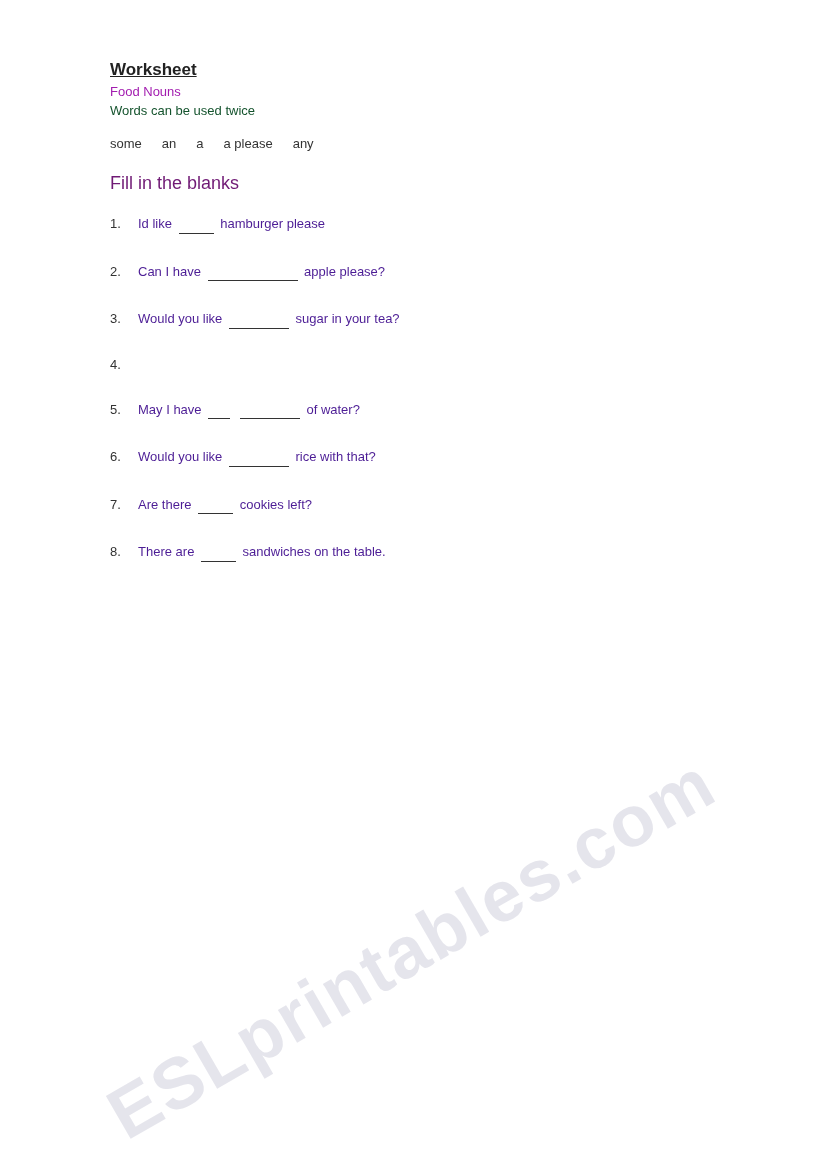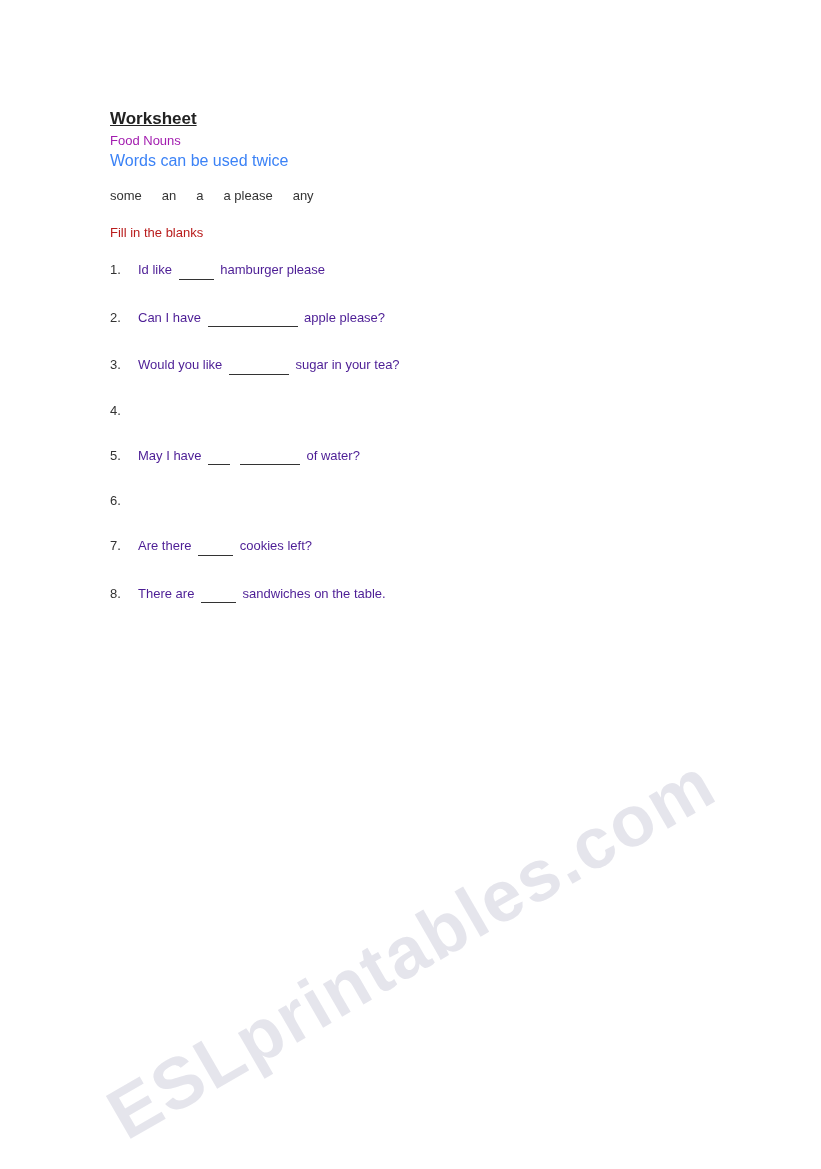--- a/index.html
+++ b/index.html
@@ -15,21 +15,21 @@
       align-items: flex-start;
       min-height: 100vh;
       font-family: Arial, sans-serif;
     }
 
     .page {
       width: 821px;
       min-height: 1169px;
       background: #ffffff;
       position: relative;
-      padding: 109px 110px 80px 110px;
+      padding: 60px 110px 80px 110px;
       overflow: hidden;
     }
 
     .watermark {
       position: absolute;
       bottom: 180px;
       left: 50%;
       transform: translateX(-50%) rotate(-30deg);
       font-size: 72px;
       color: rgba(180, 180, 200, 0.35);
@@ -49,41 +49,41 @@
       margin-bottom: 4px;
     }
 
     .subtitle {
       font-size: 13px;
       color: #a21caf;
       margin-bottom: 4px;
     }
 
     .words-note {
-      font-size: 16px;
-      color: #3b82f6;
+      font-size: 13px;
+      color: #14532d;
       margin-bottom: 18px;
     }
 
     .word-bank {
       display: flex;
       gap: 20px;
       align-items: center;
       margin-bottom: 22px;
       font-size: 13px;
       color: #333;
     }
 
     .word-bank span {
       font-size: 13px;
     }
 
     .fill-instruction {
-      font-size: 13px;
-      color: #b91c1c;
+      font-size: 18px;
+      color: #701a75;
       margin-bottom: 20px;
     }
 
     .questions-list {
       list-style: none;
       padding: 0;
     }
 
     .question-item {
       display: flex;
@@ -178,20 +178,23 @@
 
     <li class="question-item">
       <span class="question-number">5.</span>
       <span class="question-text">
         May I have <span class="blank blank-xshort"></span> <span class="blank blank-medium"></span> of water?
       </span>
     </li>
 
     <li class="question-item">
       <span class="question-number">6.</span>
+      <span class="question-text">
+        Would you like <span class="blank blank-medium"></span> rice with that?
+      </span>
     </li>
 
     <li class="question-item">
       <span class="question-number">7.</span>
       <span class="question-text">
         Are there <span class="blank blank-short"></span> cookies left?
       </span>
     </li>
 
     <li class="question-item">

